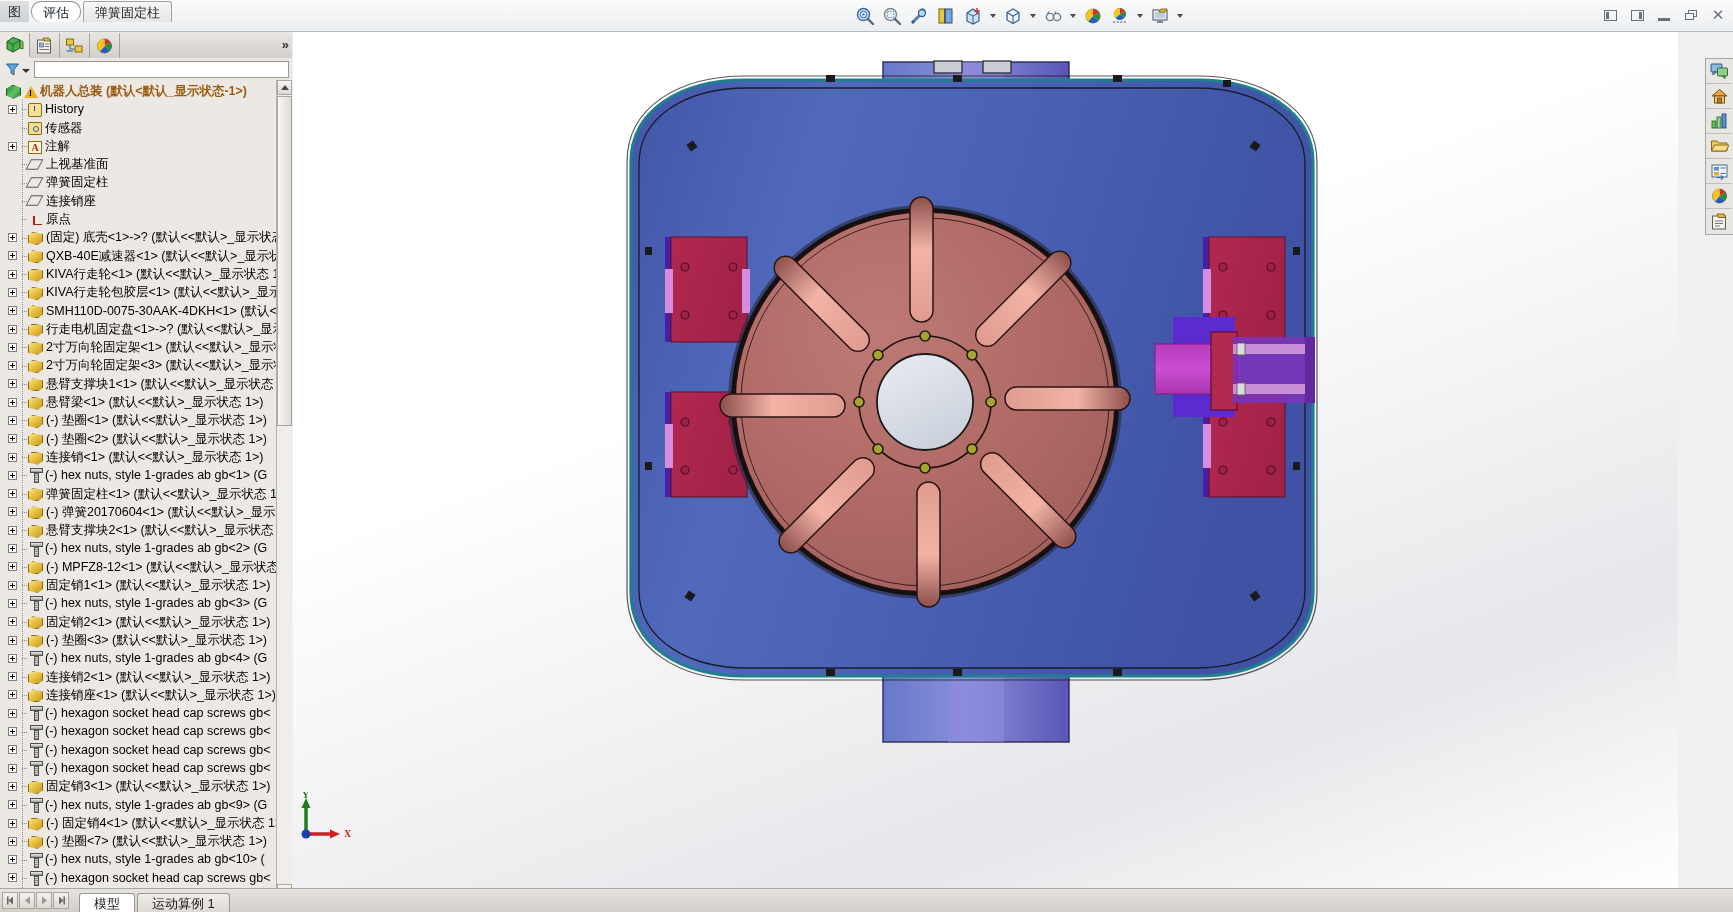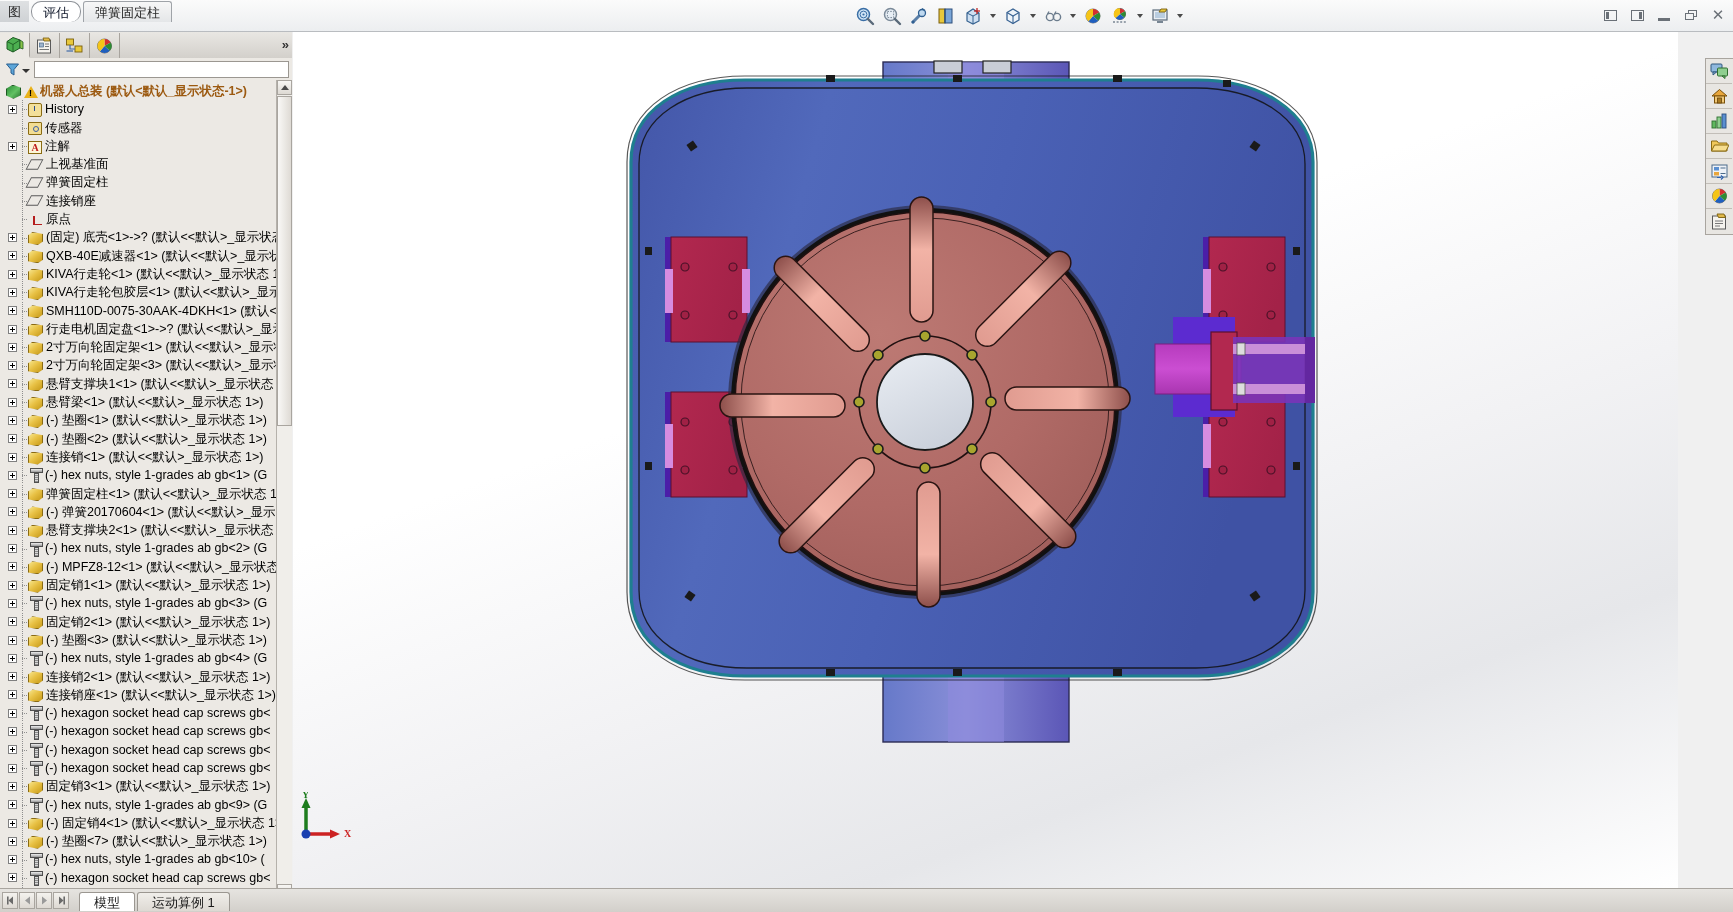--- a/index.html
+++ b/index.html
@@ -194,21 +194,21 @@
     box-sizing:border-box;
   }
   .rtb{width:26px;height:25px;display:flex;align-items:center;justify-content:center;
     border-bottom:1px solid #c2beb8;box-sizing:border-box;}
 
   
   .bottombar{
     position:absolute;left:0;top:888px;width:1733px;height:24px;
     background:linear-gradient(#e6e4e0,#d2cfca);
     border-top:1px solid #a9a59f;box-sizing:border-box;
-    display:flex;
+    display:flex;align-items:center;
   }
   .navbtns{display:flex;align-items:center;padding-left:2px;gap:1px;}
   .navb{width:16px;height:17px;background:linear-gradient(#f4f2ee,#ddd9d3);border:1px solid #a9a59f;
     display:flex;align-items:center;justify-content:center;box-sizing:border-box;}
   .btabs{display:flex;align-items:flex-end;height:22px;margin-left:10px;}
   .btab{
     height:19px;line-height:19px;padding:0 14px;font-size:13px;color:#1a1a1a;
     background:linear-gradient(#f0eeea,#ddd9d3);
     border:1px solid #9b9791;border-bottom:none;border-radius:3px 3px 0 0;
     margin-right:2px;box-sizing:border-box;white-space:nowrap;

